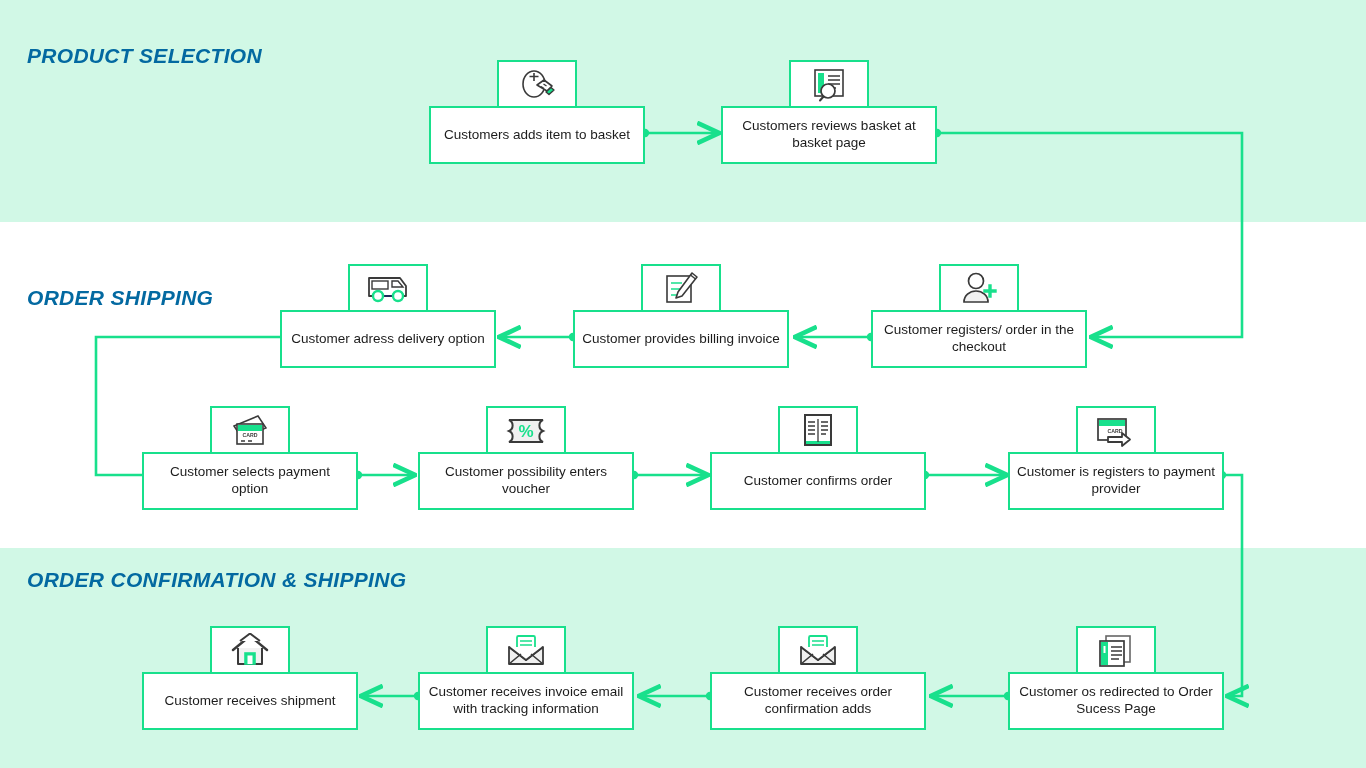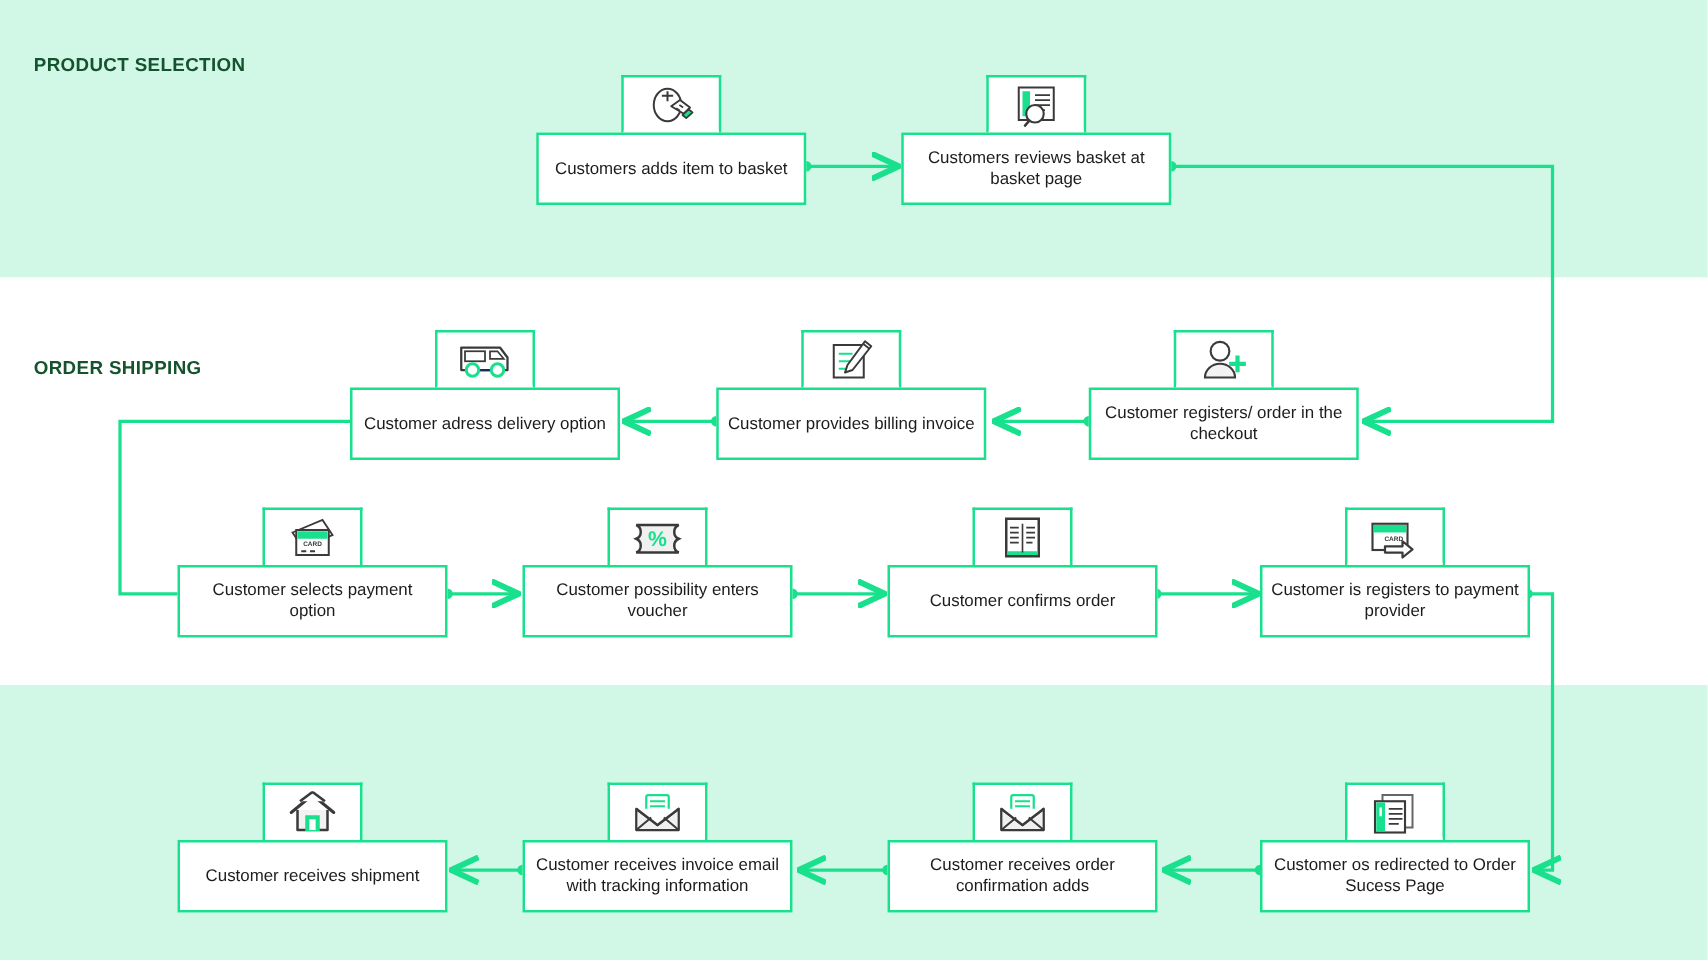--- a/index.html
+++ b/index.html
@@ -14,25 +14,26 @@
 
   
   .band{position:absolute;left:0;width:1366px;background:#d1f8e6;}
   #band-1{top:0;height:222px;}
   #band-2{top:222px;height:326px;background:#ffffff;}
   #band-3{top:548px;height:220px;}
 
   
   .section-title{
     position:absolute;
-    color:#14532d;
+    color:#0369a1;
     font-weight:bold;
-    font-size:15px;
+    font-size:21px;
     letter-spacing:.3px;
     white-space:nowrap;
+    font-style:italic;
   }
 
   
   #wires{position:absolute;left:0;top:0;width:1366px;height:768px;}
 
   
   .node{
     position:absolute;
     box-sizing:border-box;
   }
@@ -74,20 +75,21 @@
 <body>
 
 <div id="stage">
 
   <div class="band" id="band-1"></div>
   <div class="band" id="band-2"></div>
   <div class="band" id="band-3"></div>
 
   <div class="section-title" style="left:27px;top:44px;">PRODUCT SELECTION</div>
   <div class="section-title" style="left:27px;top:286px;">ORDER SHIPPING</div>
+  <div class="section-title" style="left:27px;top:568px;">ORDER CONFIRMATION &amp; SHIPPING</div>
 
   <svg id="wires" viewBox="0 0 1366 768">
     <defs>
       <marker id="ar" markerWidth="9" markerHeight="9" refX="8" refY="4.5" orient="auto">
         <path d="M0,0.6 L8.4,4.5 L0,8.4" fill="none" stroke="#18e08c" stroke-width="1.8"></path>
       </marker>
     </defs>
     <g stroke="#18e08c" stroke-width="2.6" fill="none">
 
       <line x1="645" y1="133" x2="718" y2="133" marker-end="url(#ar)"></line>

